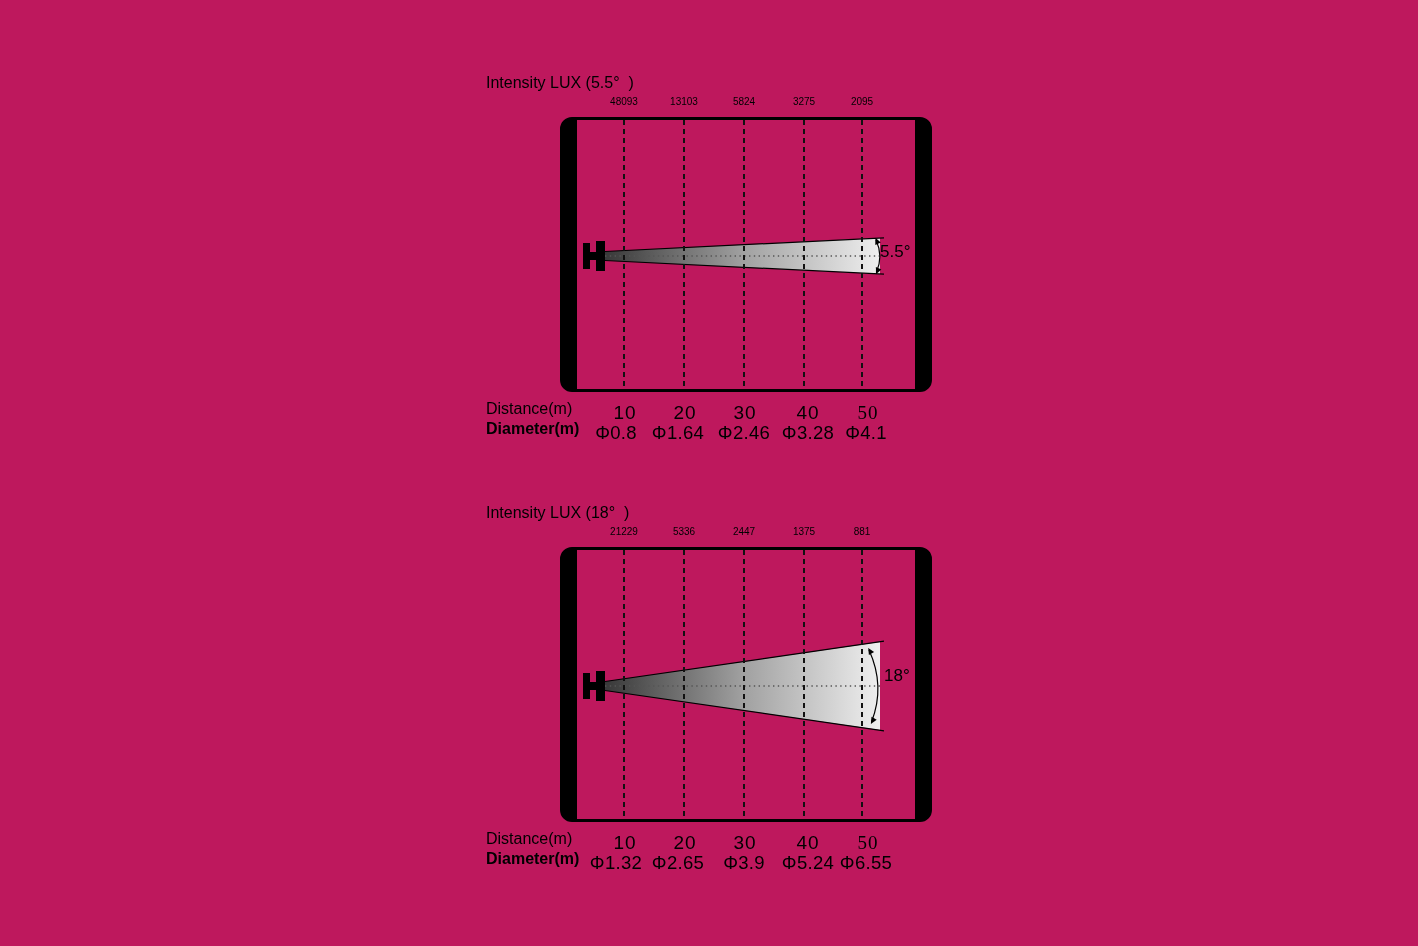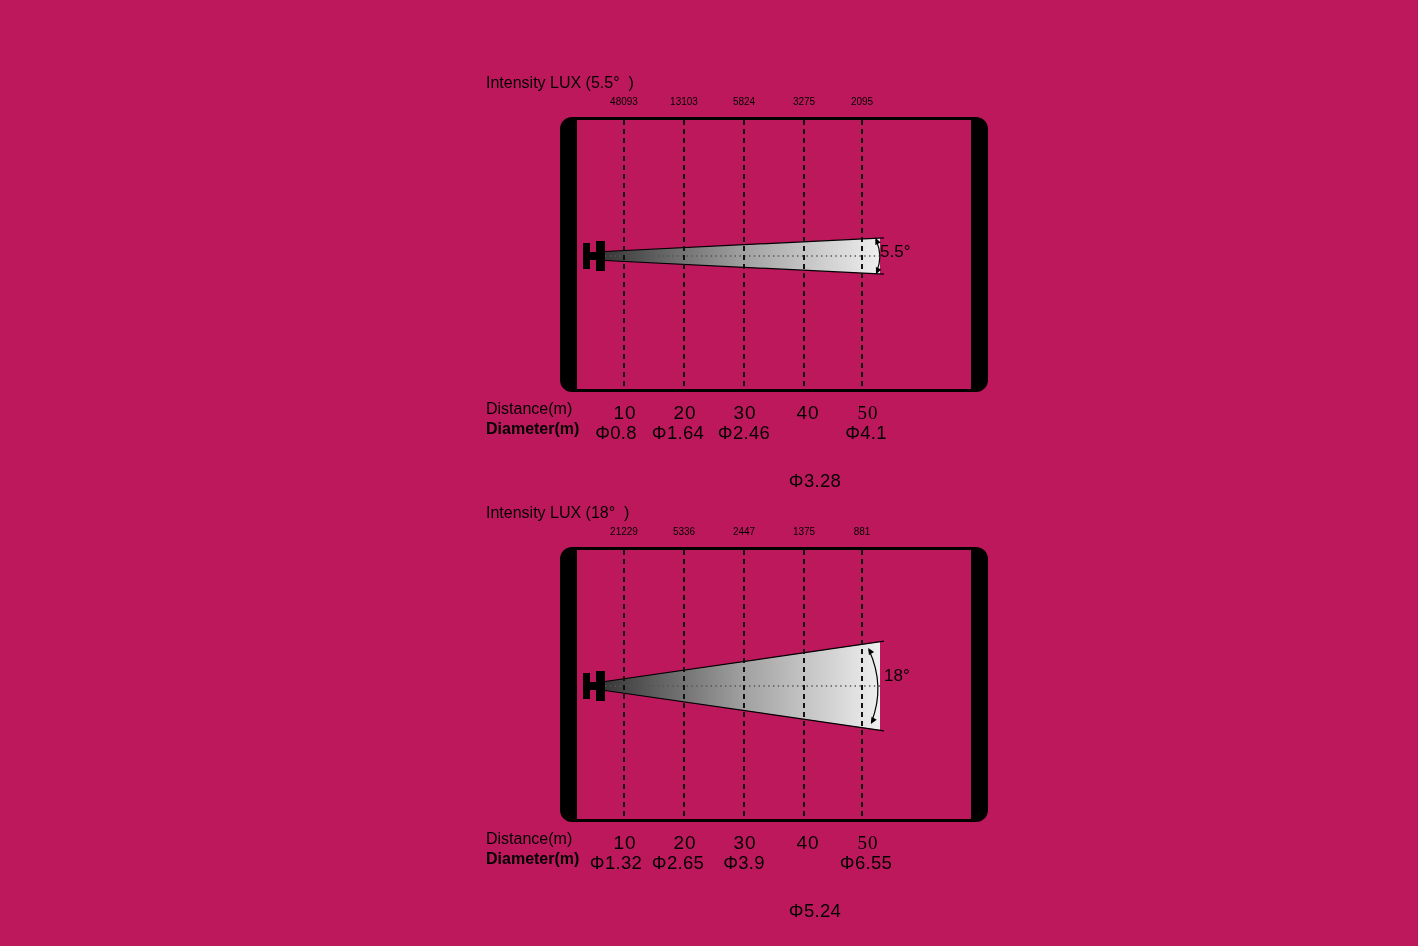--- a/index.html
+++ b/index.html
@@ -12,21 +12,21 @@
   .page { position:relative; width:1418px; height:946px; overflow:hidden; background:#be185d; }
 
   .chart { position:absolute; left:486px; width:462px; height:382px; }
   #chartA { top:74px; }
   #chartB { top:504px; }
 
   .chart-title { position:absolute; left:0; top:0; font-size:16px; white-space:pre; }
 
   .lux-value { position:absolute; top:22px; transform:translateX(-50%); font-size:10px; white-space:nowrap; }
 
-  .diagram { position:absolute; left:74px; top:43px; width:428px; height:275px; }
+  .diagram { position:absolute; left:74px; top:43px; width:372px; height:275px; }
   .frame { position:absolute; inset:0; border:3px solid #000; border-radius:12px; box-sizing:border-box; }
   .endbar { position:absolute; top:2px; bottom:2px; width:15px; background:#000; }
   .endbar.left  { left:2px;  border-radius:9px 0 0 9px; }
   .endbar.right { right:2px; border-radius:0 9px 9px 0; }
 
   .beam-svg { position:absolute; left:0; top:0; width:372px; height:275px; }
 
   .gridline {
     position:absolute; top:3px; height:269px; width:2px;
     background:repeating-linear-gradient(to bottom, #111 0 5px, transparent 5px 9px);
@@ -38,21 +38,21 @@
   #chartB .angle-label { left:324px; top:119px; }
 
   .row-label { position:absolute; left:0; font-size:16px; white-space:nowrap; }
   .distance-label { top:326px; }
   .diameter-label { top:346px;font-weight:bold; }
 
   .axis-value { position:absolute; top:328px; transform:translateX(-50%); font-size:19px; letter-spacing:1px; white-space:nowrap; }
   .dia-value  { position:absolute; top:348px; transform:translateX(-50%); font-size:18.5px; letter-spacing:0.3px; white-space:nowrap; }
 
   .x0 { left:139px; } .x1 { left:199px; } .x2 { left:259px; } .x3 { left:322px; } .x4 { left:382px;font-family:Liberation Serif, serif; }
-  .m0 { left:130px; } .m1 { left:192px; } .m2 { left:258px; } .m3 { left:329px;margin-top:48px; } .m4 { left:380px; }
+  .m0 { left:130px; } .m1 { left:192px; } .m2 { left:258px; } .m3 { left:322px; } .m4 { left:380px; }
   .l0 { left:138px; } .l1 { left:198px; } .l2 { left:258px; } .l3 { left:318px; } .l4 { left:376px; }
 </style>
 </head>
 <body>
 
 <div class="page">
 
   <section class="chart" id="chartA">
     <div class="chart-title">Intensity LUX (5.5°  )</div>
 

